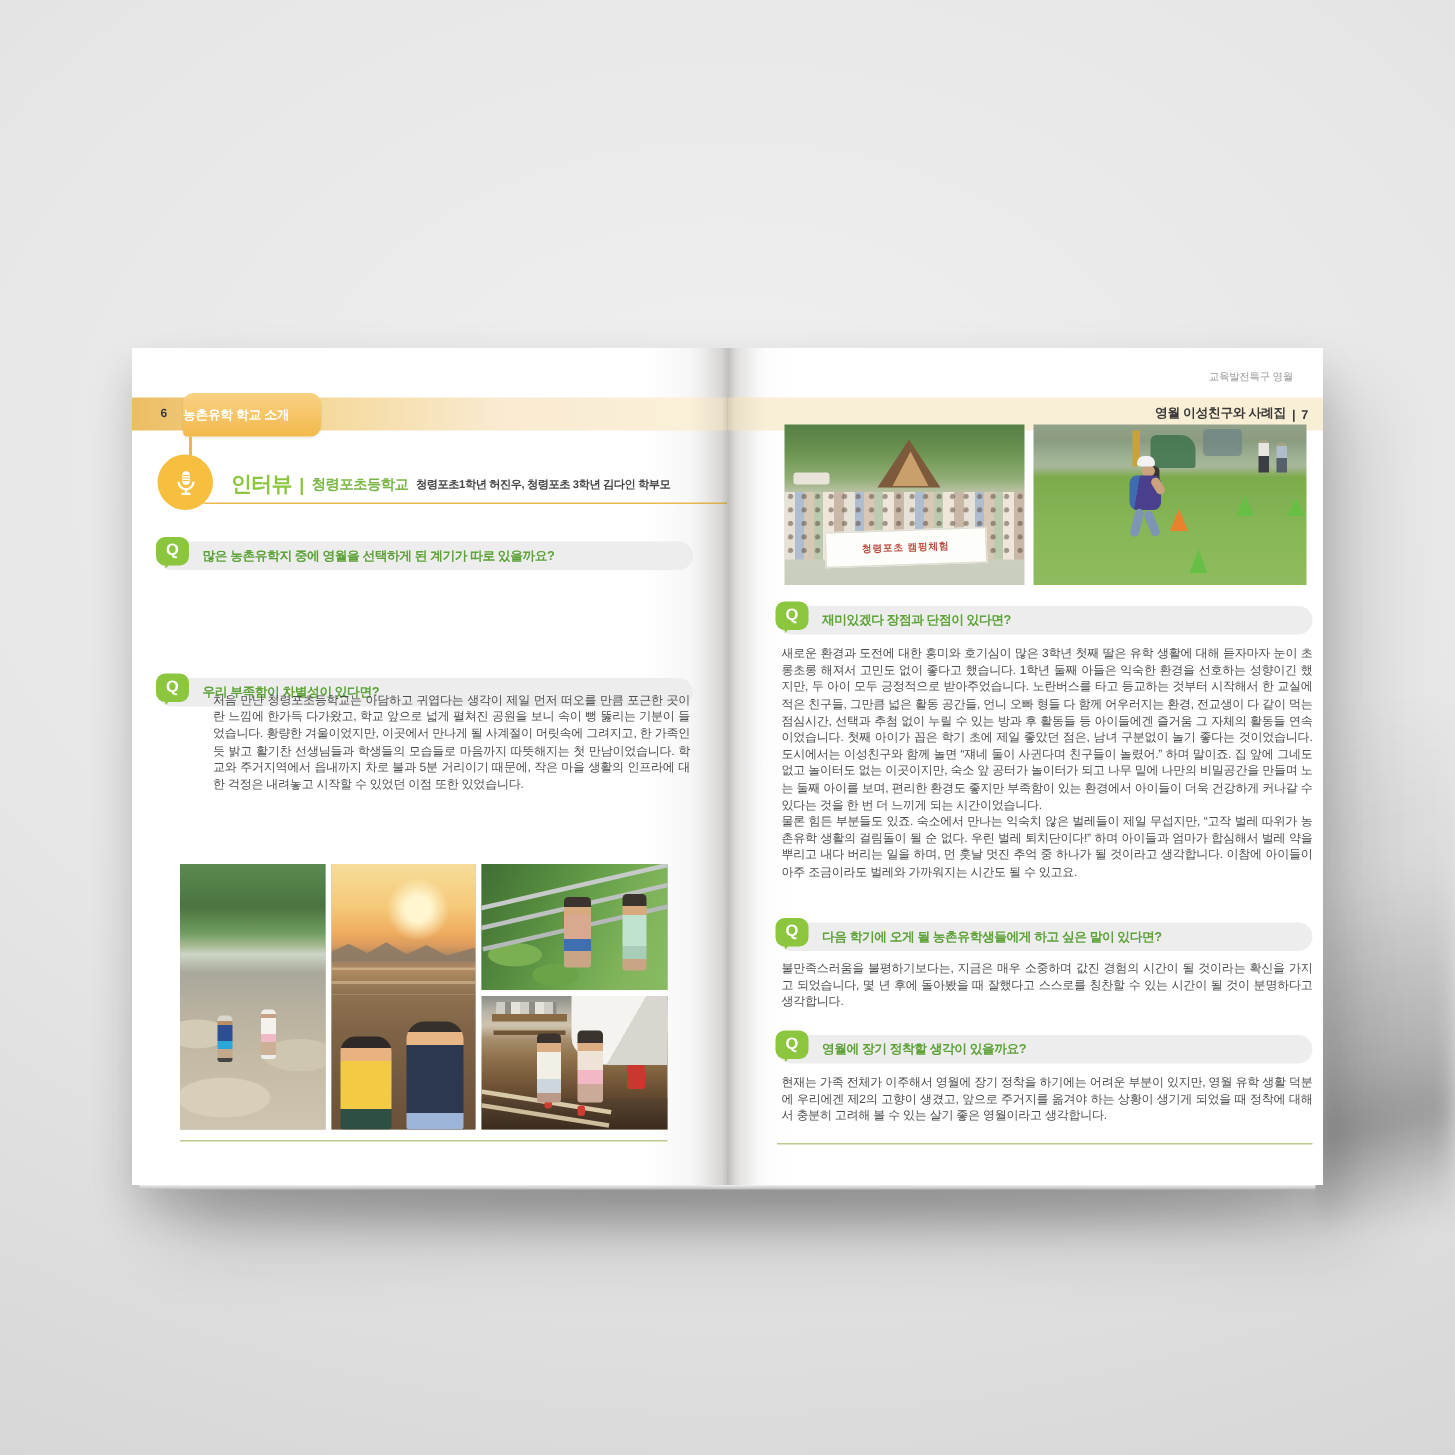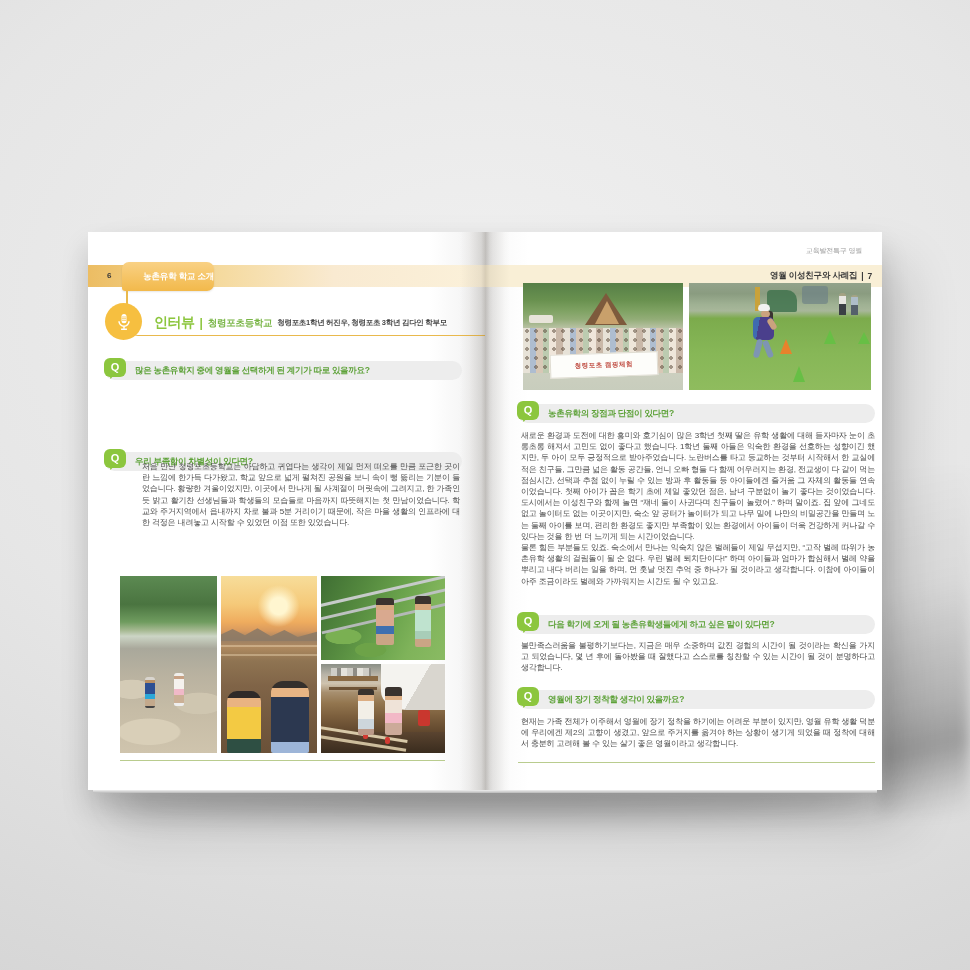--- a/index.html
+++ b/index.html
@@ -23,21 +23,21 @@
   .shadow-under{position:absolute;left:110px;top:788px;width:740px;height:26px;z-index:0;
     background:rgba(0,0,0,.20);filter:blur(15px);border-radius:50%;}
 
   
   .band-left{left:0;top:33px;right:0;height:22px;
     background:linear-gradient(to right,#ecbd63 0%,#f4d795 28%,#f9ead1 62%,#fbf1da 100%);}
   .band-right{left:0;top:33px;right:0;height:22px;background:#f9efd6;}
   .pageno-left{left:19px;top:39px;font-size:8px;font-weight:bold;color:#3a3a3a;}
   .tab{left:34px;top:30px;width:92px;height:29px;border-radius:7px 7px 7px 3px;
     background:linear-gradient(#f9d184,#f2b94b);box-shadow:0 1px 2px rgba(0,0,0,.10);
-    color:#fff;font-weight:bold;font-size:8.5px;display:flex;align-items:center;justify-content:flex-end;letter-spacing:-.2px;}
+    color:#fff;font-weight:bold;font-size:8.5px;display:flex;align-items:center;justify-content:flex-start;letter-spacing:-.2px;}
   .tab-drop{left:38px;top:59px;width:1.5px;height:13px;background:#e9b94d;}
   .iv-underline{left:35px;top:84px;right:0;height:19px;border-left:1.5px solid #e9b94d;
     border-bottom:1.5px solid #e9b94d;border-bottom-left-radius:15px;}
   .mic{left:17px;top:71px;width:37px;height:37px;border-radius:50%;background:#f6bf40;z-index:3;
     display:flex;align-items:center;justify-content:center;}
   .iv-row{left:66px;top:75px;height:32px;display:flex;align-items:center;gap:5px;white-space:nowrap;z-index:4;}
   .iv-label{font-size:14px;font-weight:bold;color:#8cc63e;letter-spacing:-.5px;}
   .iv-sep{font-size:12px;font-weight:bold;color:#8cc63e;}
   .iv-school{font-size:9.5px;font-weight:bold;color:#7ab648;letter-spacing:-.3px;}
   .iv-who{font-size:7.5px;font-weight:bold;color:#474747;letter-spacing:-.3px;}
@@ -268,21 +268,21 @@
           <div class="cone c1"></div>
           <div class="cone c2"></div>
           <div class="cone c3"></div>
           <div class="cone c4"></div>
         </div>
       </div>
 
       <div class="q-row qa-r" style="top:172px;">
         <div class="q-pill"></div>
         <div class="q-bubble">Q</div>
-        <div class="q-text">농촌유학의 장점과 단점이 있다면?</div>
+        <div class="q-text">재미있겠다 장점과 단점이 있다면?</div>
       </div>
       <div class="answer ans-r" style="top:198px;">
         <p>새로운 환경과 도전에 대한 흥미와 호기심이 많은 3학년 첫째 딸은 유학 생활에 대해 듣자마자 눈이 초롱초롱 해져서 고민도 없이 좋다고 했습니다. 1학년 둘째 아들은 익숙한 환경을 선호하는 성향이긴 했지만, 두 아이 모두 긍정적으로 받아주었습니다. 노란버스를 타고 등교하는 것부터 시작해서 한 교실에 적은 친구들, 그만큼 넓은 활동 공간들, 언니 오빠 형들 다 함께 어우러지는 환경, 전교생이 다 같이 먹는 점심시간, 선택과 추첨 없이 누릴 수 있는 방과 후 활동들 등 아이들에겐 즐거움 그 자체의 활동들 연속이었습니다. 첫째 아이가 꼽은 학기 초에 제일 좋았던 점은, 남녀 구분없이 놀기 좋다는 것이었습니다. 도시에서는 이성친구와 함께 놀면 “쟤네 둘이 사귄다며 친구들이 놀렸어.” 하며 말이죠. 집 앞에 그네도 없고 놀이터도 없는 이곳이지만, 숙소 앞 공터가 놀이터가 되고 나무 밑에 나만의 비밀공간을 만들며 노는 둘째 아이를 보며, 편리한 환경도 좋지만 부족함이 있는 환경에서 아이들이 더욱 건강하게 커나갈 수 있다는 것을 한 번 더 느끼게 되는 시간이었습니다.</p>
         <p>물론 힘든 부분들도 있죠. 숙소에서 만나는 익숙치 않은 벌레들이 제일 무섭지만, “고작 벌레 따위가 농촌유학 생활의 걸림돌이 될 순 없다. 우린 벌레 퇴치단이다!” 하며 아이들과 엄마가 합심해서 벌레 약을 뿌리고 내다 버리는 일을 하며, 먼 훗날 멋진 추억 중 하나가 될 것이라고 생각합니다. 이참에 아이들이 아주 조금이라도 벌레와 가까워지는 시간도 될 수 있고요.</p>
       </div>
 
       <div class="q-row qa-r" style="top:383px;">
         <div class="q-pill"></div>
         <div class="q-bubble">Q</div>
         <div class="q-text">다음 학기에 오게 될 농촌유학생들에게 하고 싶은 말이 있다면?</div>

